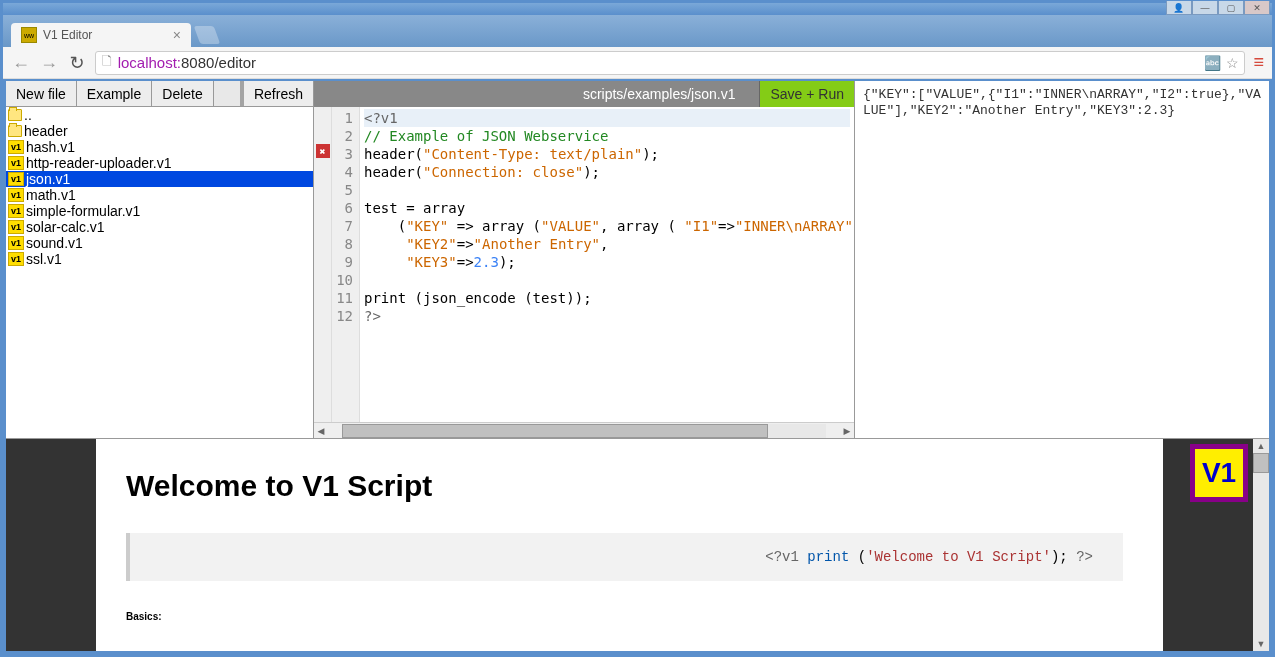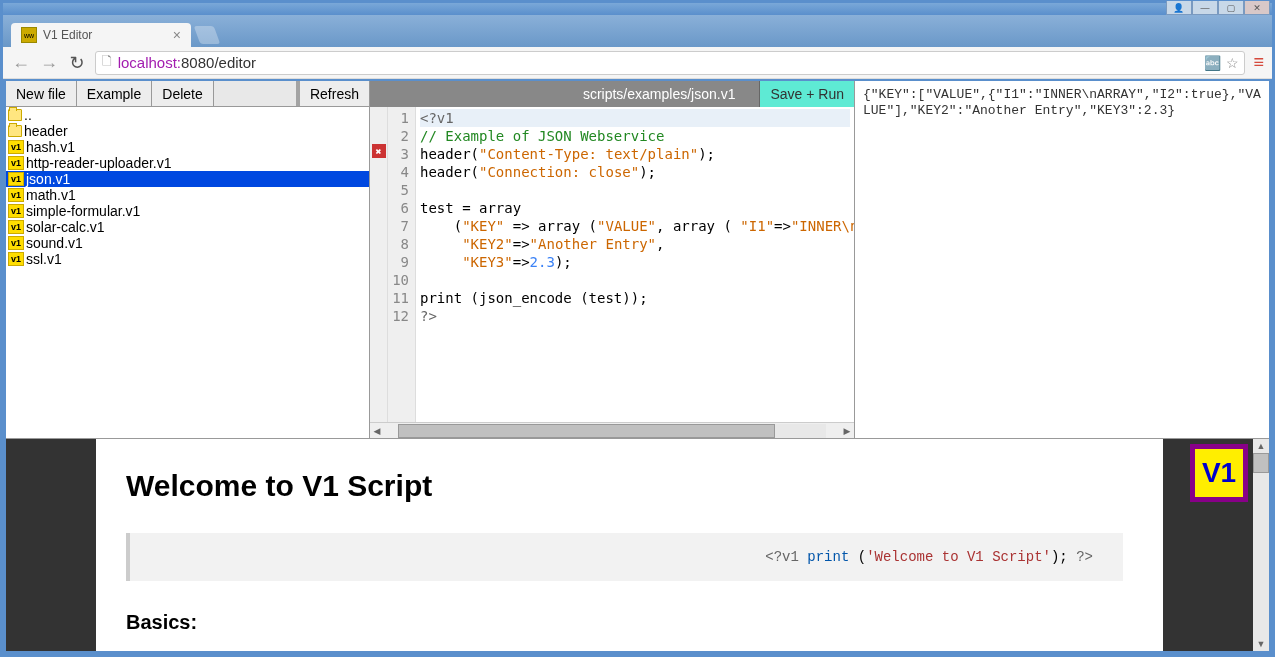--- a/index.html
+++ b/index.html
@@ -131,21 +131,21 @@
   background: white;
   display: flex;
   flex-direction: column;
 }
 .editor-area {
   height: 358px;
   display: flex;
   border-bottom: 1px solid #999;
 }
 .file-panel {
-  width: 364px;
+  width: 308px;
   border-right: 1px solid #999;
   display: flex;
   flex-direction: column;
 }
 .file-toolbar {
   height: 26px;
   background: #E8E8E8;
   border-bottom: 1px solid #999;
   display: flex;
 }
@@ -220,21 +220,21 @@
   color: white;
   font-size: 14px;
   gap: 14px;
 }
 .editor-path {
   flex: 1;
   text-align: right;
   padding-right: 10px;
 }
 .save-run-btn {
-  background: #5eead4;
+  background: #84cc16;
   color: #333;
   padding: 4px 10px;
   height: 100%;
   display: flex;
   align-items: center;
   cursor: pointer;
   border-left: 1px solid #666;
 }
 .code-editor {
   flex: 1;
@@ -329,21 +329,21 @@
   border-left: 4px solid #ccc;
   padding: 16px 30px;
   font-family: "Courier New", monospace;
   font-size: 14px;
   margin-bottom: 30px;
   text-align: right;
 }
 .doc-code-block .kw2 { color: #0055AA; }
 .doc-code-block .str2 { color: #AA3333; }
 .doc-code-block .tag2 { color: #666; }
-.doc-basics { font-weight: bold; font-size: 20px; }
+.doc-basics { font-weight: bold; font-size: 10px; }
 .v1-logo {
   position: absolute;
   top: 5px; right: 5px;
   width: 58px; height: 58px;
   background: #FFEE00;
   border: 5px solid #880088;
   display: flex;
   align-items: center;
   justify-content: center;
   font-size: 28px;

